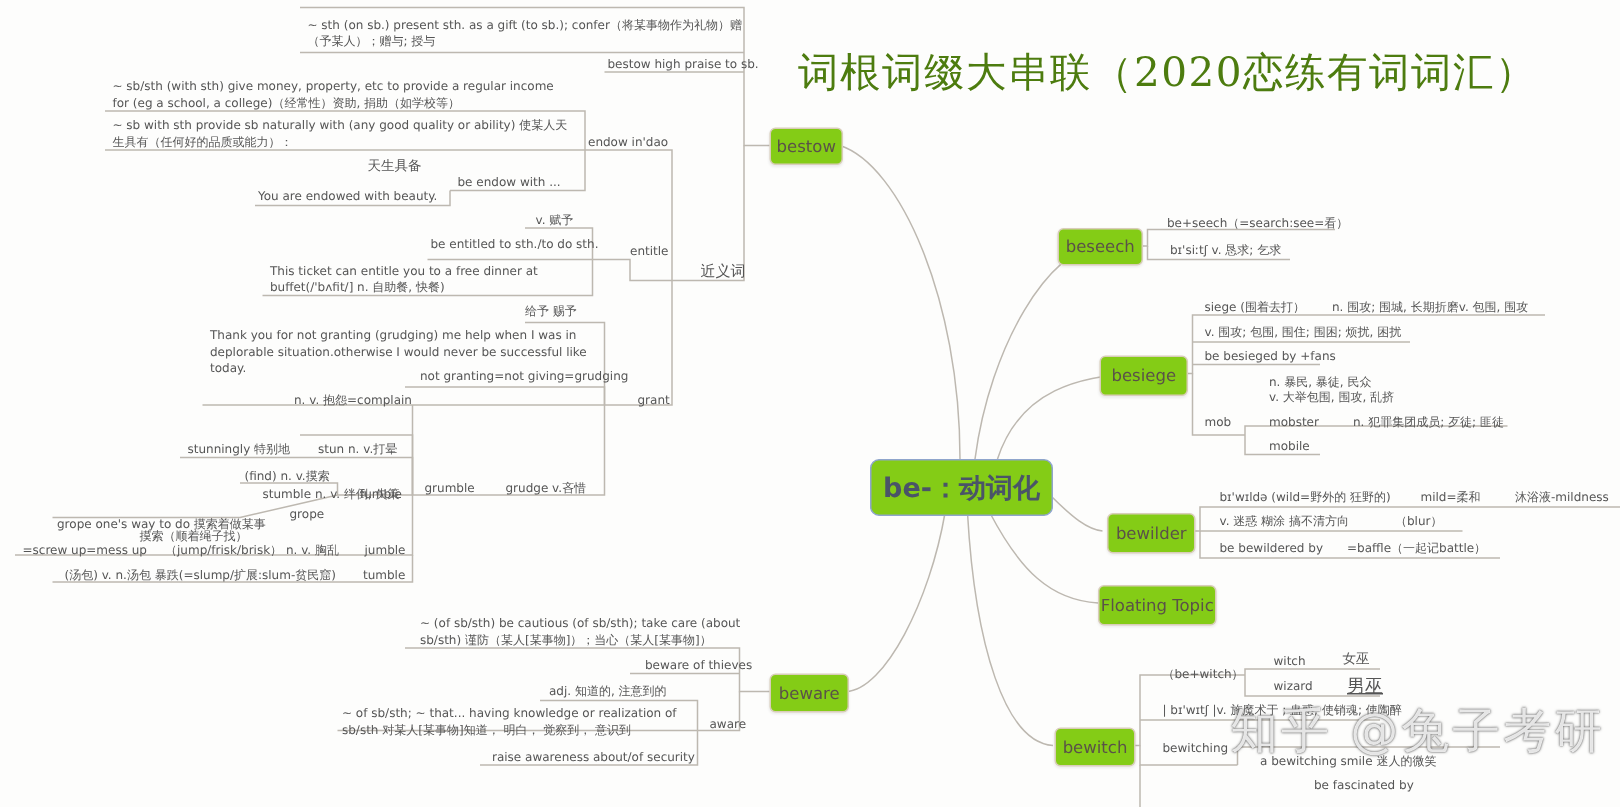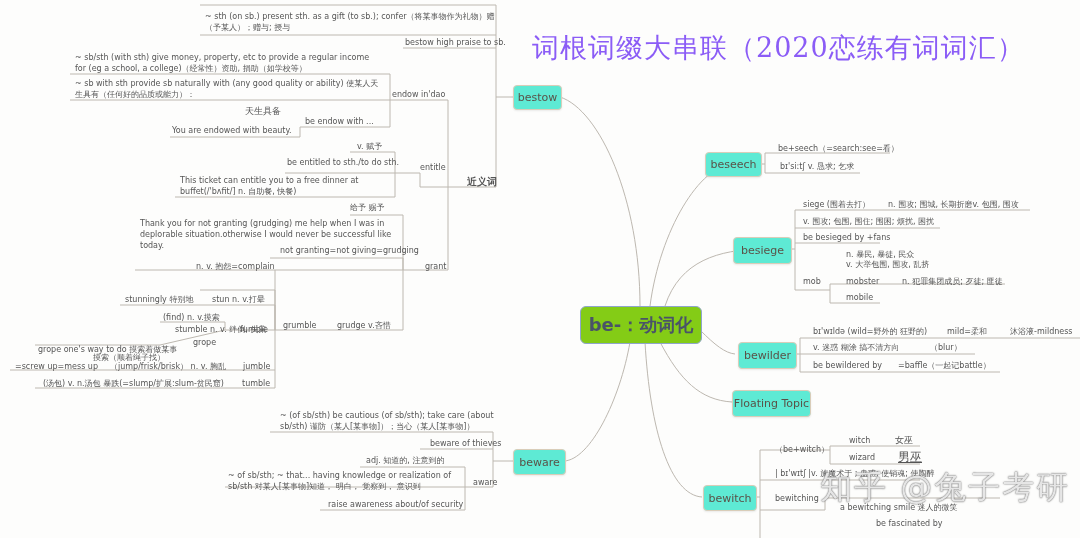--- a/index.html
+++ b/index.html
@@ -2,22 +2,22 @@
 <html><head>
 <meta charset="utf-8">
 <style>
   html, body { margin:0; padding:0; }
   body { width:1080px; height:538px; overflow:hidden; background:#fdfdfc; position:relative;
          font-family:"DejaVu Sans","Liberation Sans",sans-serif; color:#4a4a4a; }
   svg.links { position:absolute; left:0; top:0; width:1080px; height:538px; }
   .t { position:absolute; font-size:8px; line-height:11px; white-space:nowrap; color:#555; }
   .t.wrap { white-space:normal; }
   .title { position:absolute; left:532px; top:30px; font-family:"DejaVu Serif","Liberation Serif",serif;
-           font-size:27px; color:#8b5cf6; letter-spacing:1px; white-space:nowrap; }
-  .topic { position:absolute; background:#5eead4; border:1px solid #d9cdb9; border-radius:4px;
+           font-size:27px; color:#4d7c0f; letter-spacing:1px; white-space:nowrap; }
+  .topic { position:absolute; background:#84cc16; border:1px solid #d9cdb9; border-radius:4px;
            font-size:11px; color:#5a5248; display:flex; align-items:center; justify-content:center;
            box-shadow:0 1px 2px rgba(0,0,0,0.08); }
   .central { position:absolute; left:580px; top:306px; width:120px; height:36px; background:#84cc16;
              border:1px solid #8fa5cc; border-radius:6px; font-size:18px; font-weight:bold; color:#4a5468;
              display:flex; align-items:center; justify-content:center; }
   .watermark { position:absolute; left:820px; top:466px; font-size:32px; color:rgba(255,255,255,0.85);
                letter-spacing:2px; text-shadow:0 0 2px rgba(60,60,60,0.6), 0 0 1px rgba(60,60,60,0.8);
                white-space:nowrap; }
 </style>
 </head>
@@ -98,21 +98,21 @@
 <div class="topic" style="left:513px;top:85px;width:47px;height:23px;">bestow</div>
 <div class="topic" style="left:705px;top:152px;width:55px;height:23px;">beseech</div>
 <div class="topic" style="left:733px;top:237px;width:57px;height:25px;">besiege</div>
 <div class="topic" style="left:738px;top:342px;width:57px;height:25px;">bewilder</div>
 <div class="topic" style="left:732px;top:390px;width:77px;height:25px;">Floating Topic</div>
 <div class="topic" style="left:513px;top:449px;width:51px;height:24px;">beware</div>
 <div class="topic" style="left:703px;top:485px;width:52px;height:24px;">bewitch</div>
 
 <div class="t wrap" style="left:205px;top:11px;width:290px;">~ sth (on sb.) present sth. as a gift (to sb.); confer（将某事物作为礼物）赠（予某人）；赠与; 授与</div>
 <div class="t" style="left:405px;top:37px;">bestow high praise to sb.</div>
-<div class="t" style="left:467px;top:176px;font-size:10px;font-weight:bold;">近义词</div>
+<div class="t" style="left:467px;top:176px;font-size:10px;">近义词</div>
 
 <div class="t" style="left:392px;top:89px;">endow  in'dao</div>
 <div class="t wrap" style="left:75px;top:52px;width:300px;">~ sb/sth (with sth)  give money, property, etc to provide a regular income for (eg a school, a college)（经常性）资助, 捐助（如学校等）</div>
 <div class="t wrap" style="left:75px;top:78px;width:305px;">~ sb with sth provide sb naturally with (any good quality or ability) 使某人天生具有（任何好的品质或能力）：</div>
 <div class="t" style="left:305px;top:116px;">be endow with ...</div>
 <div class="t" style="left:245px;top:106px;font-size:9px;">天生具备</div>
 <div class="t" style="left:172px;top:125px;">You are endowed with beauty.</div>
 
 <div class="t" style="left:420px;top:162px;">entitle</div>
 <div class="t" style="left:357px;top:141px;">v. 赋予</div>

